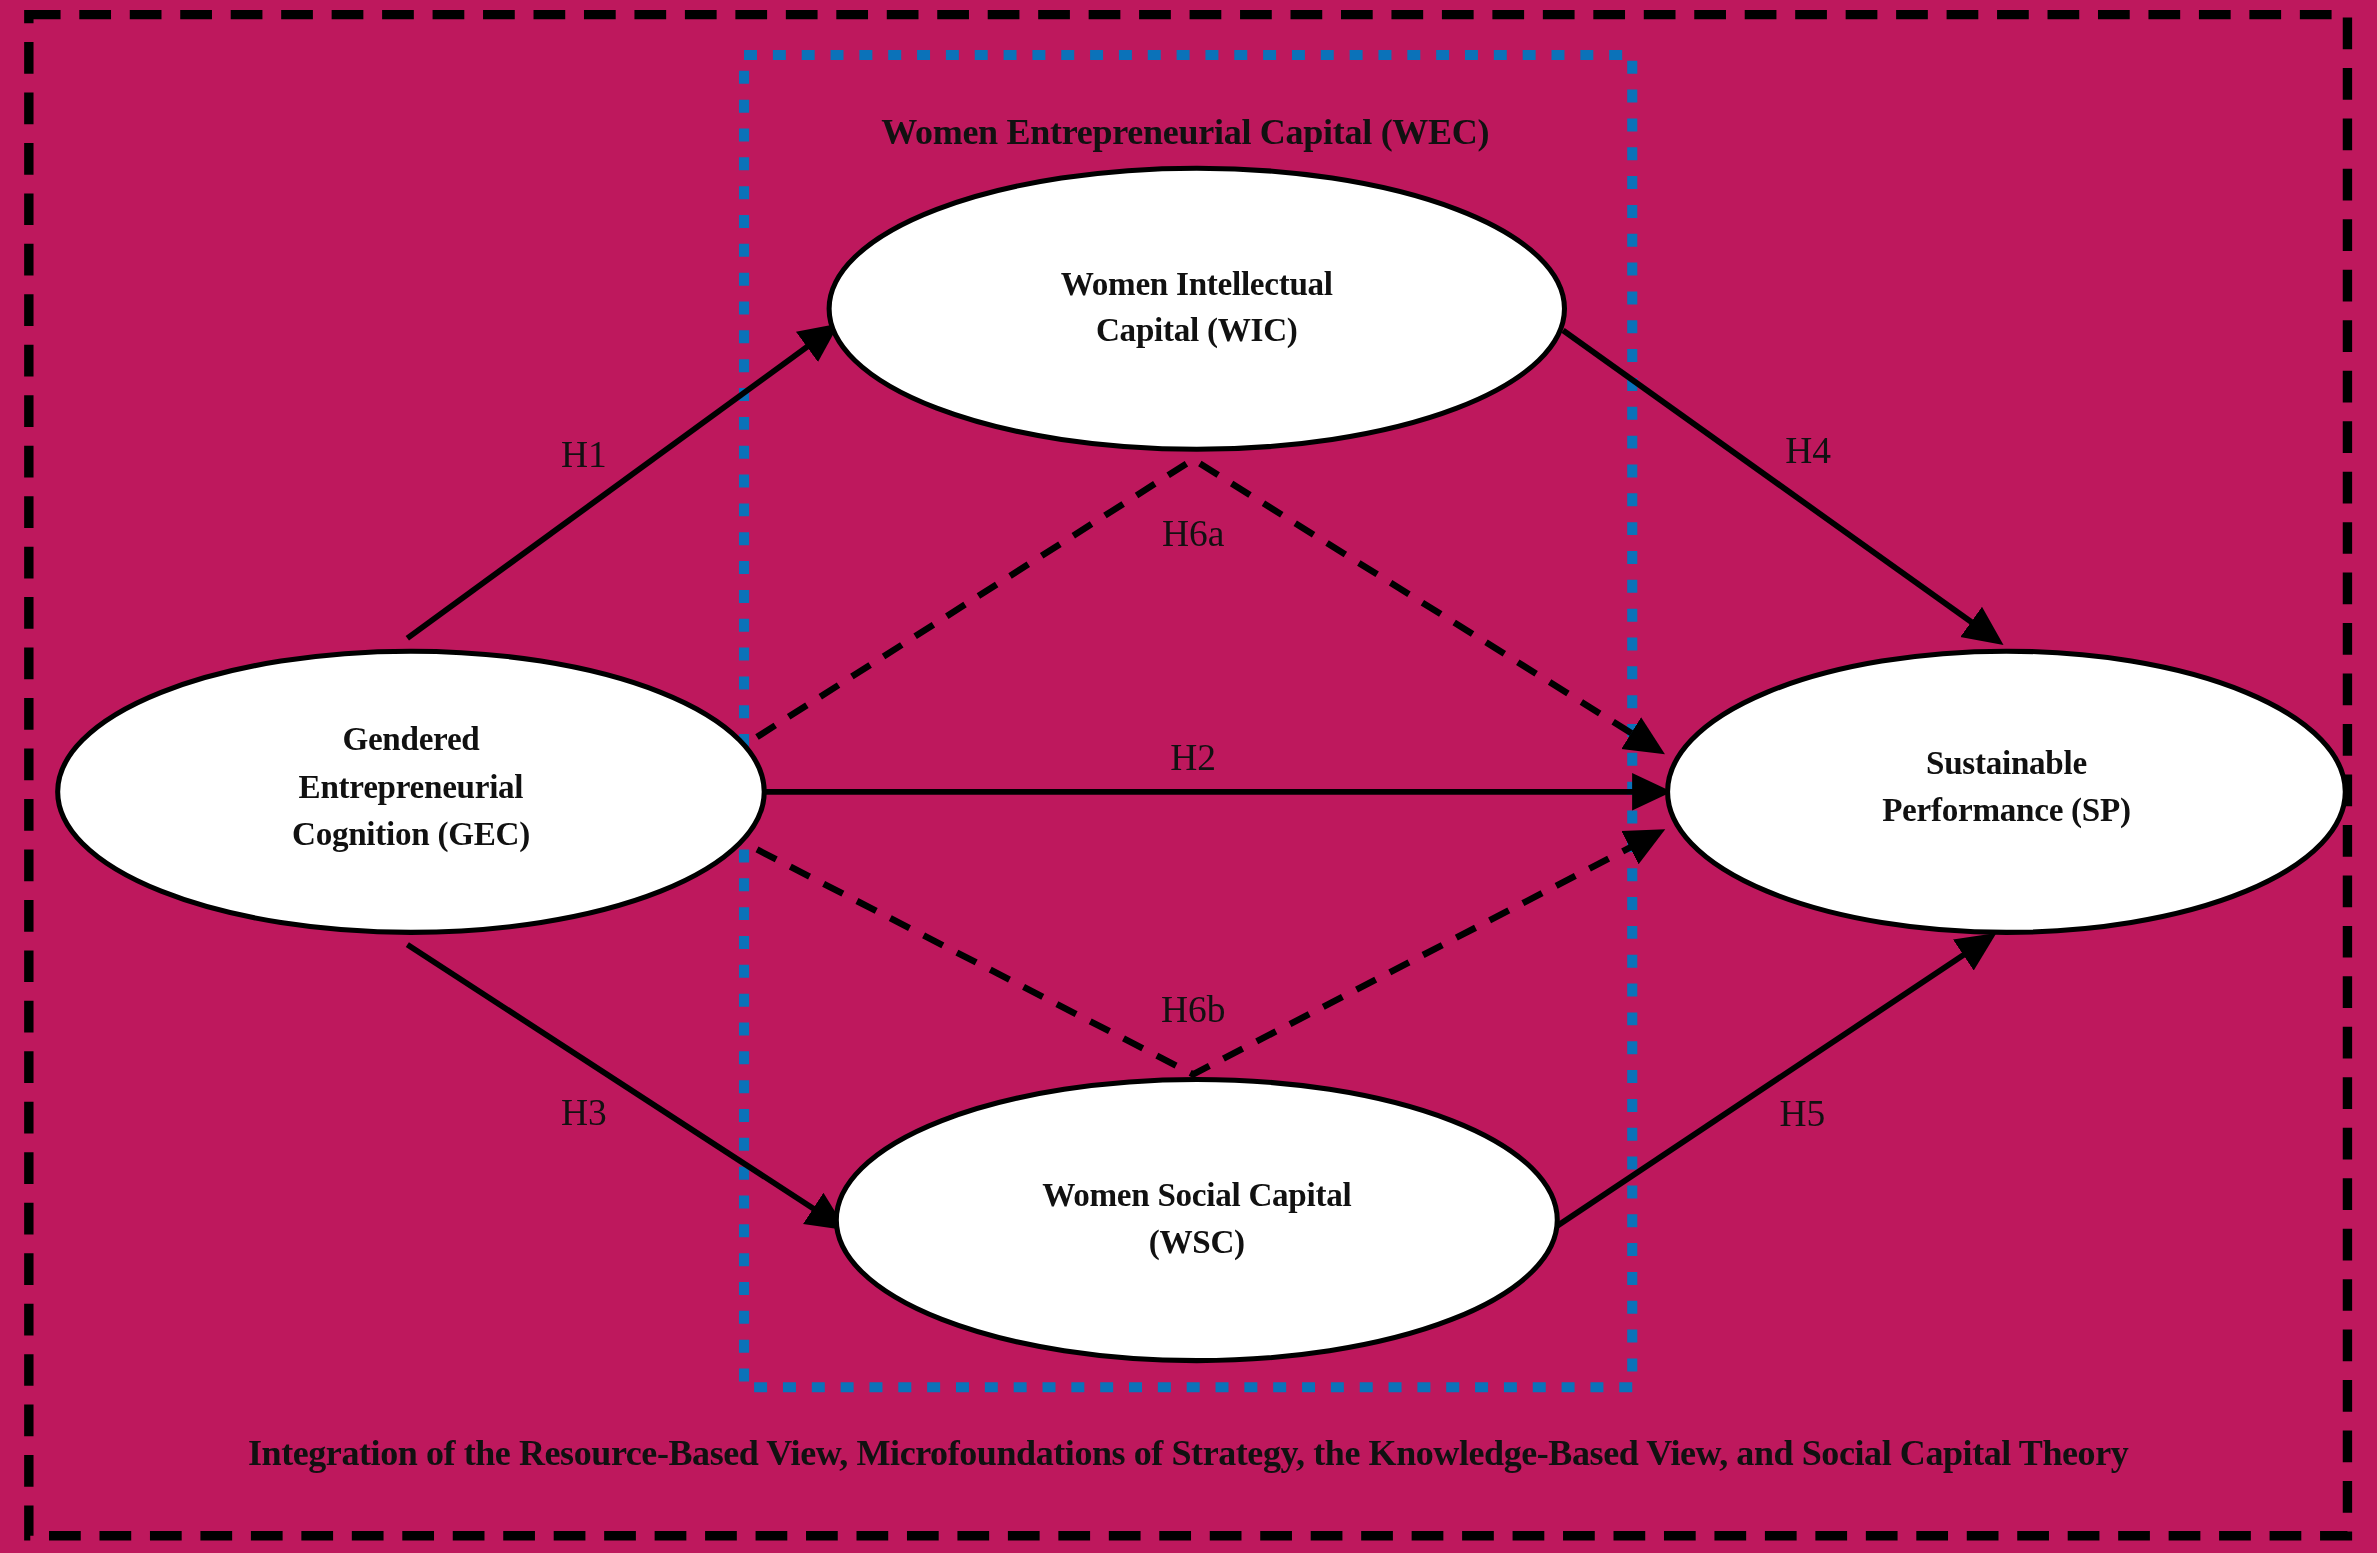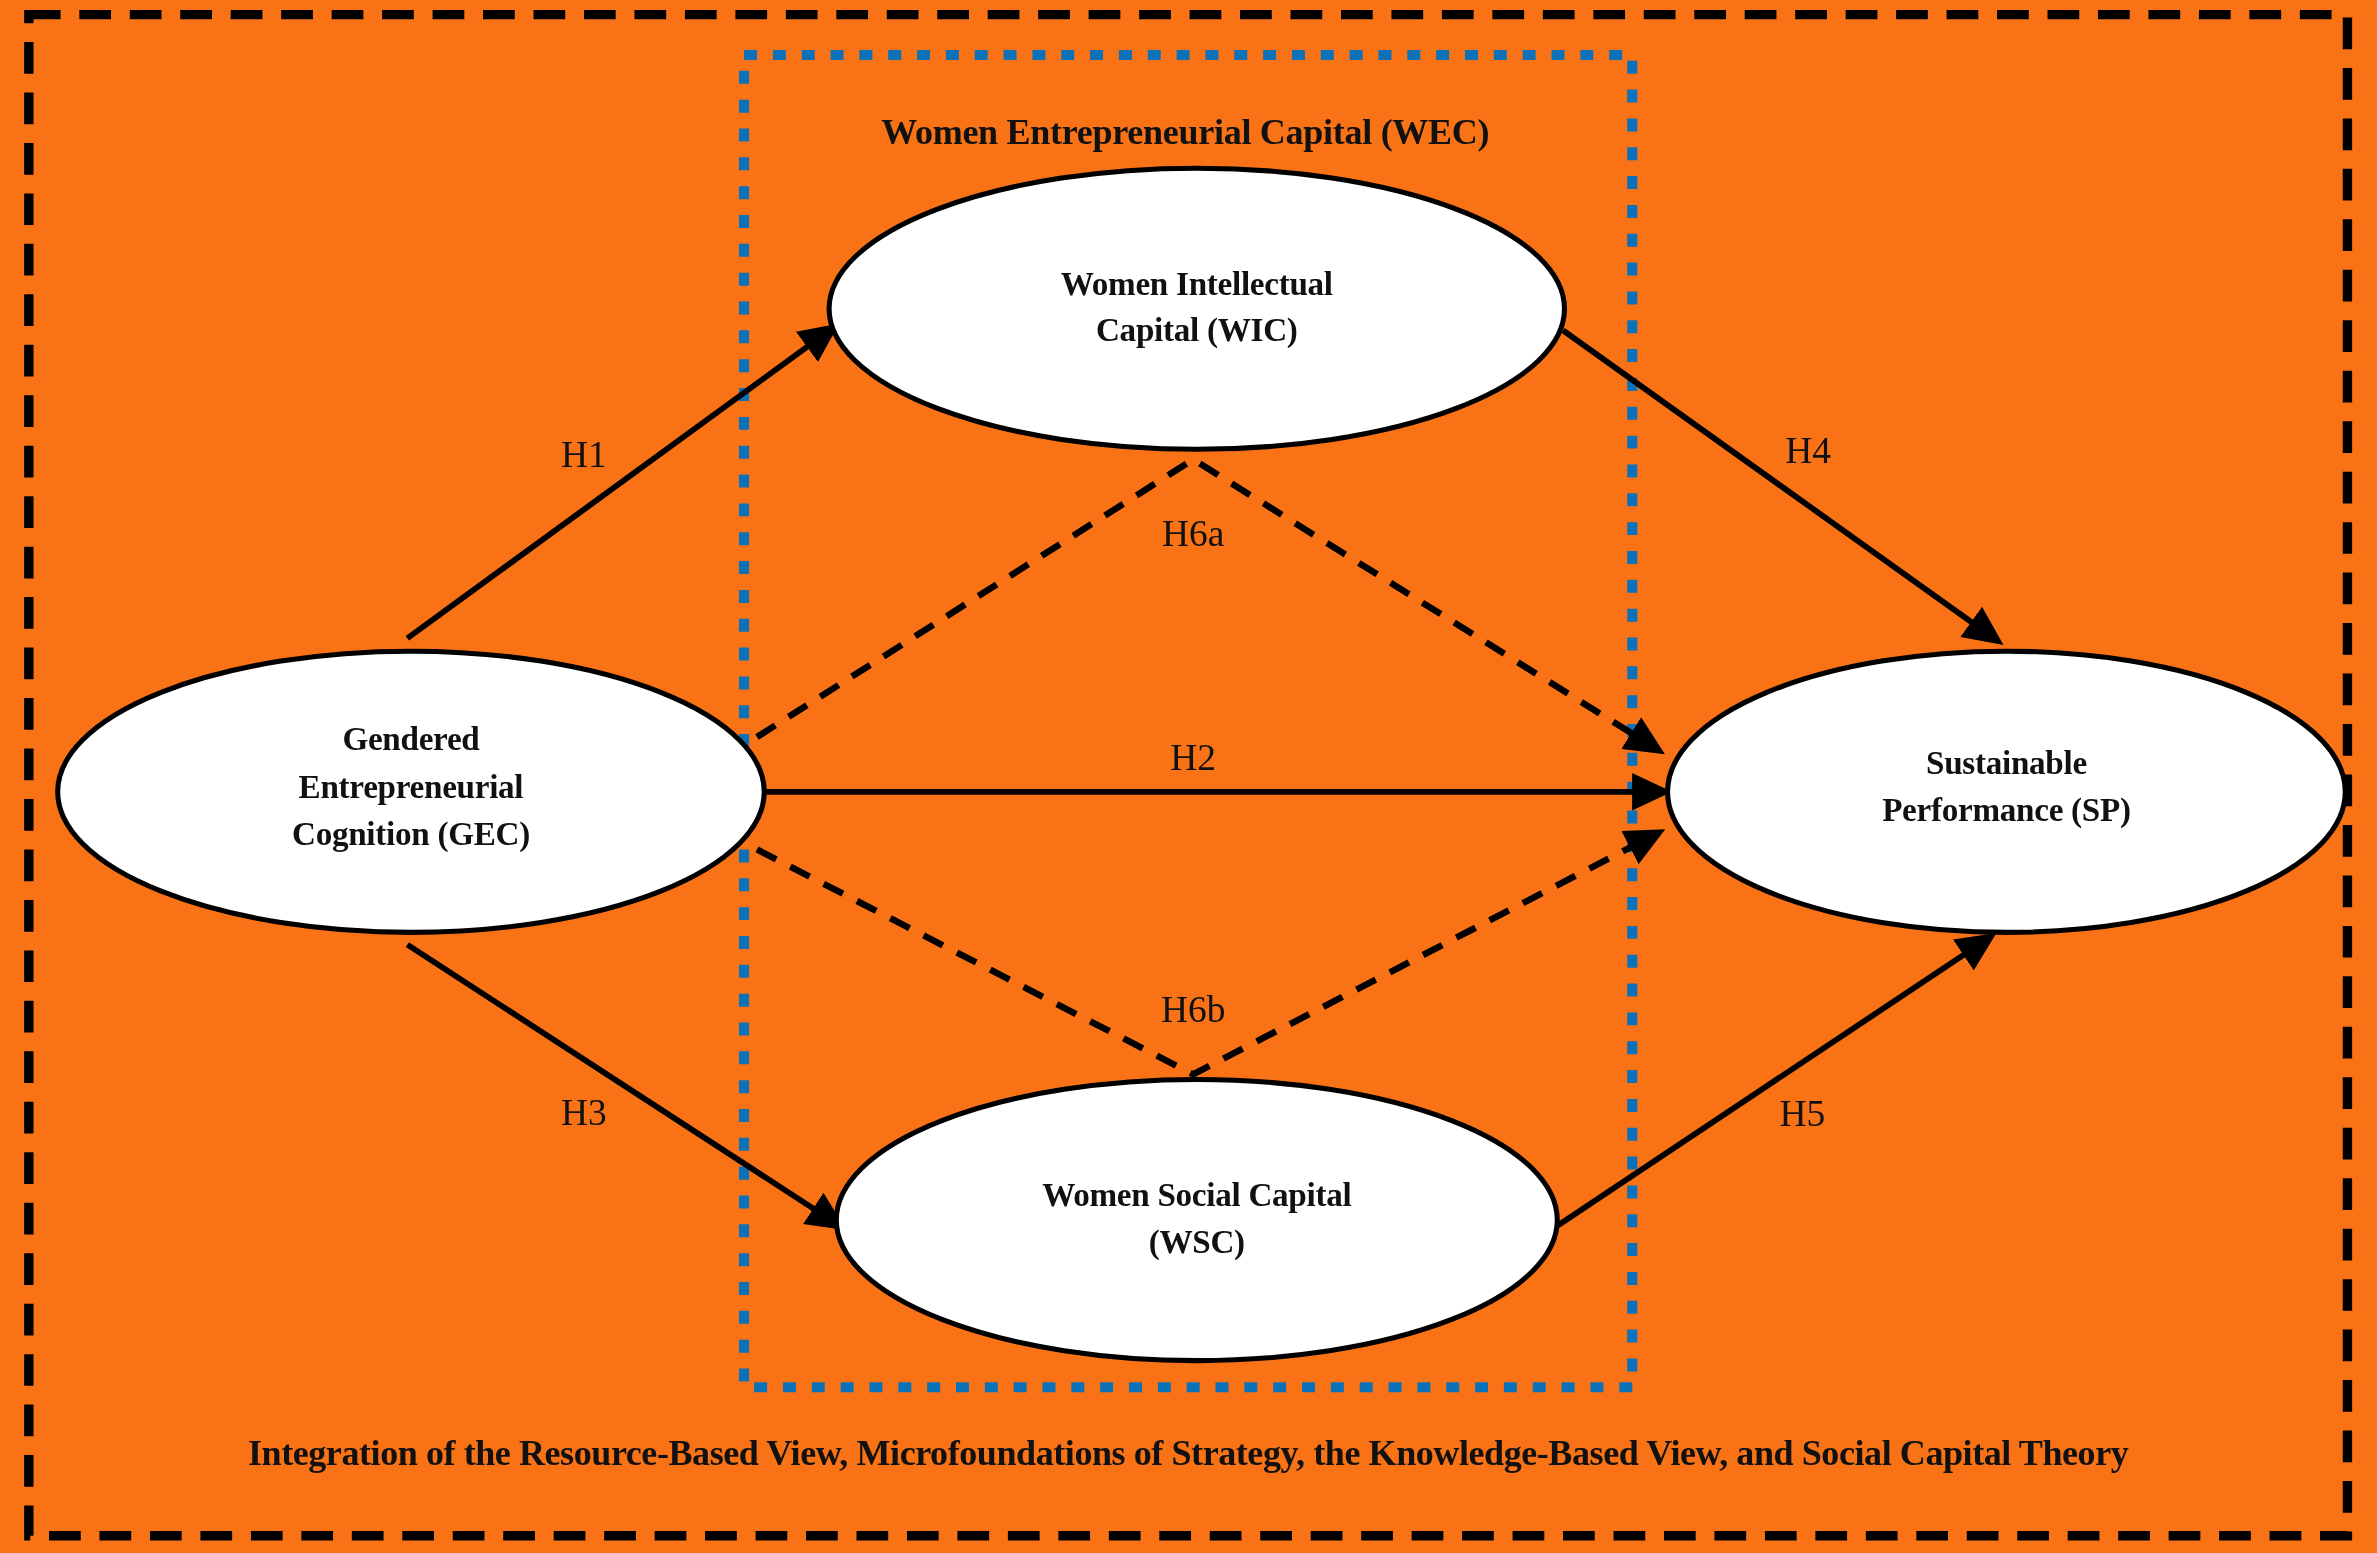--- a/index.html
+++ b/index.html
@@ -11,21 +11,21 @@
   body {
     width: 2377px;
     height: 1554px;
     font-family: "Liberation Serif", "DejaVu Serif", serif;
     overflow: hidden;
   }
   #diagram-root {
     position: relative;
     width: 2377px;
     height: 1554px;
-    background: #f97316;
+    background: #be185d;
   }
   svg#framework-svg {
     display: block;
     width: 2377px;
     height: 1554px;
   }
   .node-ellipse {
     fill: #ffffff;
     stroke: #000000;
     stroke-width: 7;

